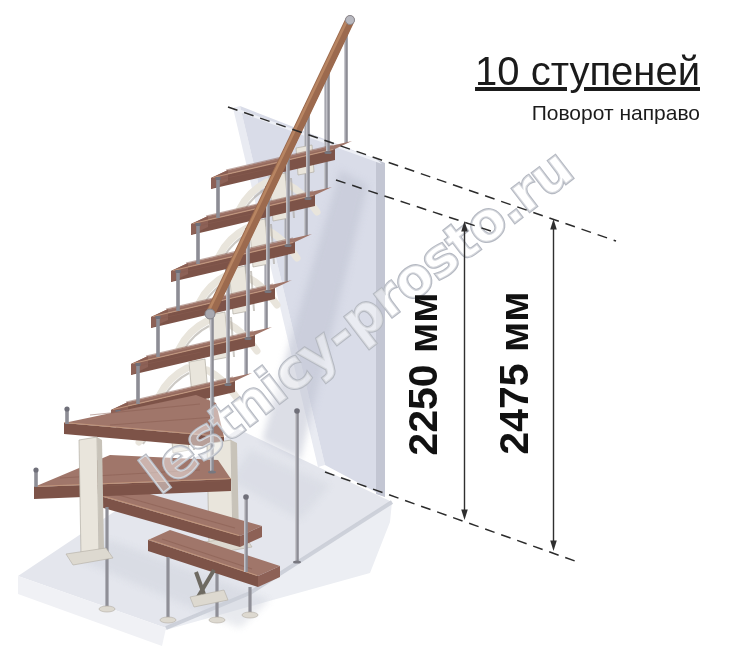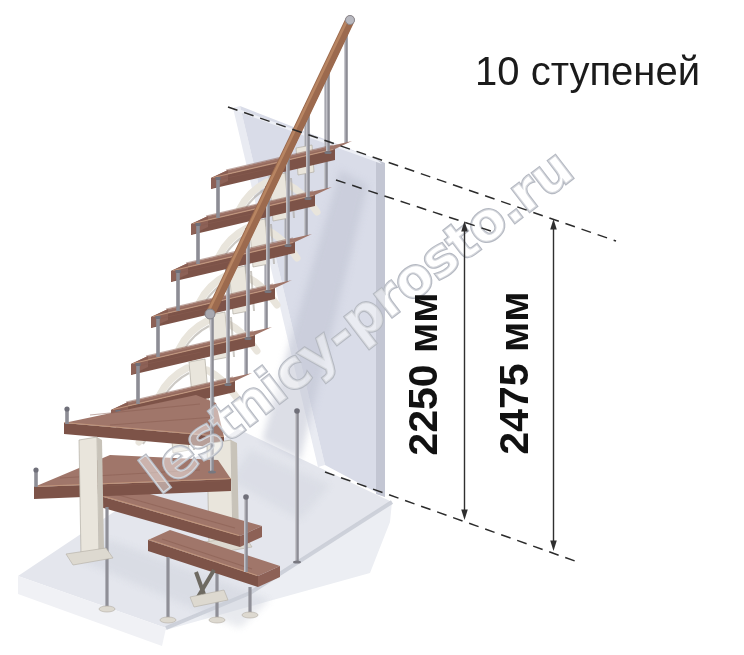--- a/index.html
+++ b/index.html
@@ -1,18 +1,18 @@
 <!DOCTYPE html>
 <html><head>
 <meta charset="utf-8">
 <style>
   html,body{margin:0;padding:0;background:#fff;}
   #stage{position:relative;width:744px;height:655px;background:#ffffff;overflow:hidden;
          font-family:"Liberation Sans",sans-serif;}
-  .title{position:absolute;top:50px;right:44px;font-size:40px;line-height:1.05;color:#1b1b1b;white-space:nowrap;}
+  .title{position:absolute;top:50px;right:44px;font-size:40px;line-height:1.05;color:#1b1b1b;white-space:nowrap;text-decoration:underline;}
   .subtitle{position:absolute;top:101px;right:44px;font-size:21px;color:#1b1b1b;white-space:nowrap;}
   svg{position:absolute;left:0;top:0;}
   .hl{stroke:#c69a7f;stroke-width:1.2;opacity:.85;fill:none}
   .gr{stroke:#875c50;stroke-width:1.1;opacity:.5;fill:none}
   .cr{fill:#e9e5dc;stroke:#b2ada3;stroke-width:.7}
   .crs{stroke:#e9e5dc;stroke-width:7;fill:none;stroke-linecap:round}
   .shd{stroke:#a29d93;stroke-width:2;opacity:.55;fill:none}
   .mt{stroke:#8d8d95;stroke-width:3.6}
   .mh{stroke:#d3d3d9;stroke-width:1.1}
   .mc{fill:#6f6f79}
@@ -281,13 +281,14 @@
 
   <g>
     <line class="arr" x1="553.5" y1="227" x2="553.5" y2="543"></line>
     <polygon class="ah" points="553.5,219 550.2,229.5 556.8,229.5"></polygon>
     <polygon class="ah" points="553.5,551 550.2,540.5 556.8,540.5"></polygon>
     <text class="dim" transform="translate(528,373) rotate(-90)" text-anchor="middle">2475 мм</text>
   </g>
 </svg>
 
   <div class="title">10 ступеней</div>
+  <div class="subtitle">Поворот направо</div>
 </div>
 
 </body></html>

